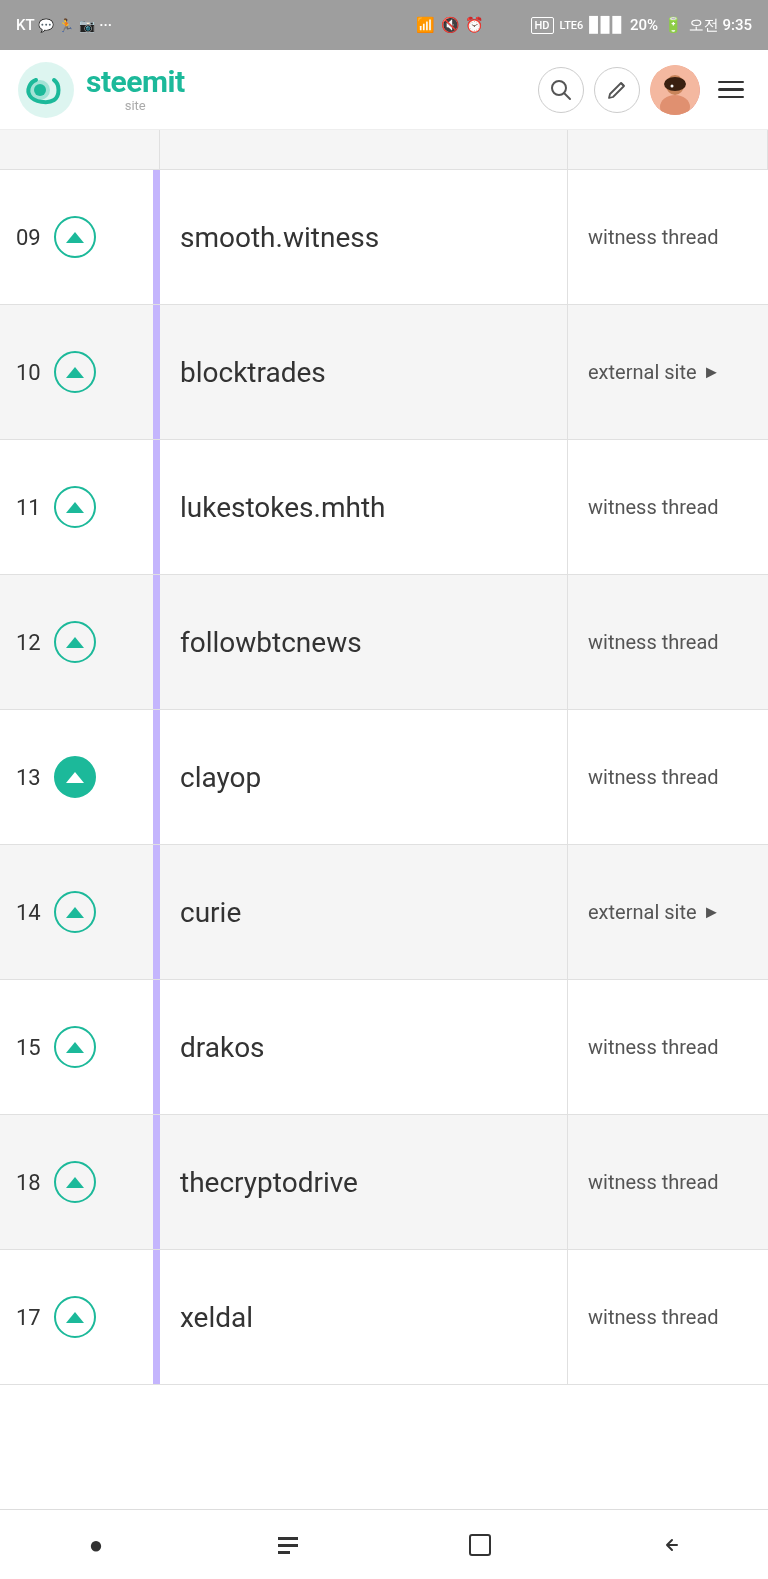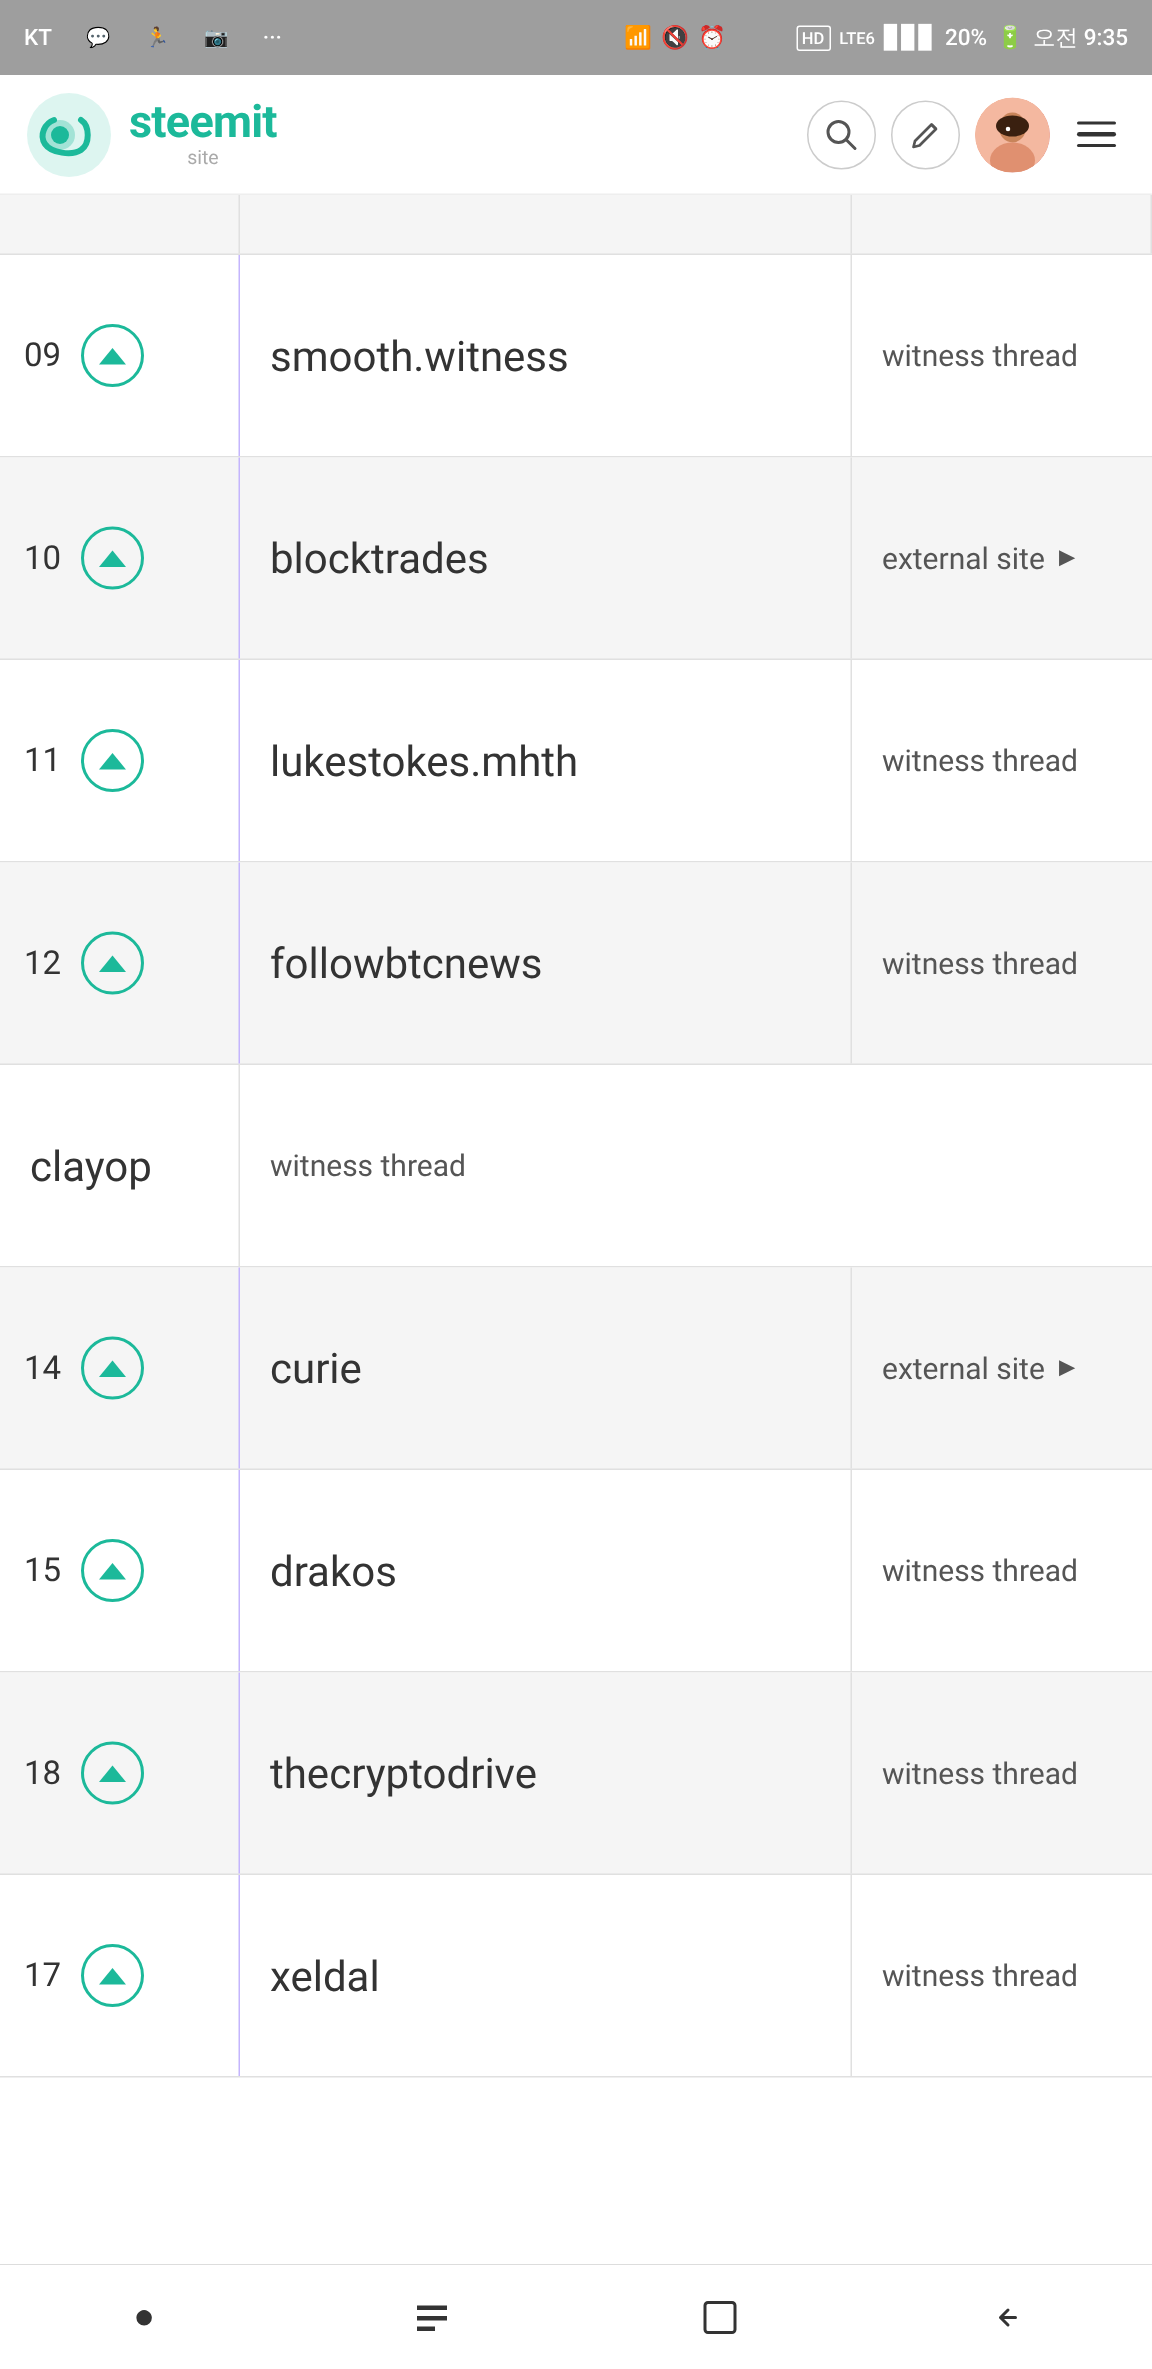--- a/index.html
+++ b/index.html
@@ -17,21 +17,21 @@
       background: #9e9e9e;
       height: 50px;
       display: flex;
       align-items: center;
       justify-content: space-between;
       padding: 0 16px;
       color: #fff;
       font-size: 15px;
       font-weight: 500;
     }
-    .status-left { display: flex; align-items: center; gap: 23px; }
+    .status-left { display: flex; align-items: center; gap: 4px; }
     .status-right { display: flex; align-items: center; gap: 6px; font-size: 15px; }
 
     
     .header {
       background: #fff;
       height: 80px;
       display: flex;
       align-items: center;
       padding: 0 16px;
       border-bottom: 1px solid #eee;
@@ -148,21 +148,21 @@
     }
     .witness-row.white {
       background: #fff;
     }
 
     .rank-cell {
       display: flex;
       align-items: center;
       gap: 10px;
       padding: 0 16px;
-      border-right: 1px solid #c4b5fd;
+      border-right: 7px solid #c4b5fd;
     }
     .rank-num {
       font-size: 22px;
       color: #333;
       min-width: 28px;
     }
     .vote-btn {
       width: 42px;
       height: 42px;
       border-radius: 50%;
@@ -343,20 +343,26 @@
       <div class="rank-cell">
         <span class="rank-num">12</span>
         <button class="vote-btn">
           <div class="chevron-up"></div>
         </button>
       </div>
       <div class="name-cell">followbtcnews</div>
       <div class="link-cell">witness thread</div>
     </div>
     <div class="witness-row white">
+      <div class="rank-cell">
+        <span class="rank-num">13</span>
+        <button class="vote-btn voted">
+          <div class="chevron-up"></div>
+        </button>
+      </div>
       <div class="name-cell">clayop</div>
       <div class="link-cell">witness thread</div>
     </div>
     <div class="witness-row alt">
       <div class="rank-cell">
         <span class="rank-num">14</span>
         <button class="vote-btn">
           <div class="chevron-up"></div>
         </button>
       </div>

